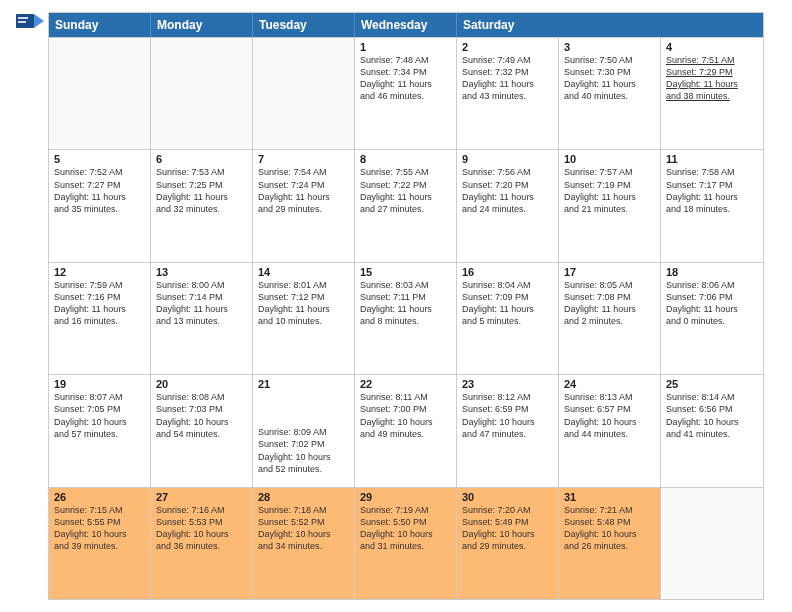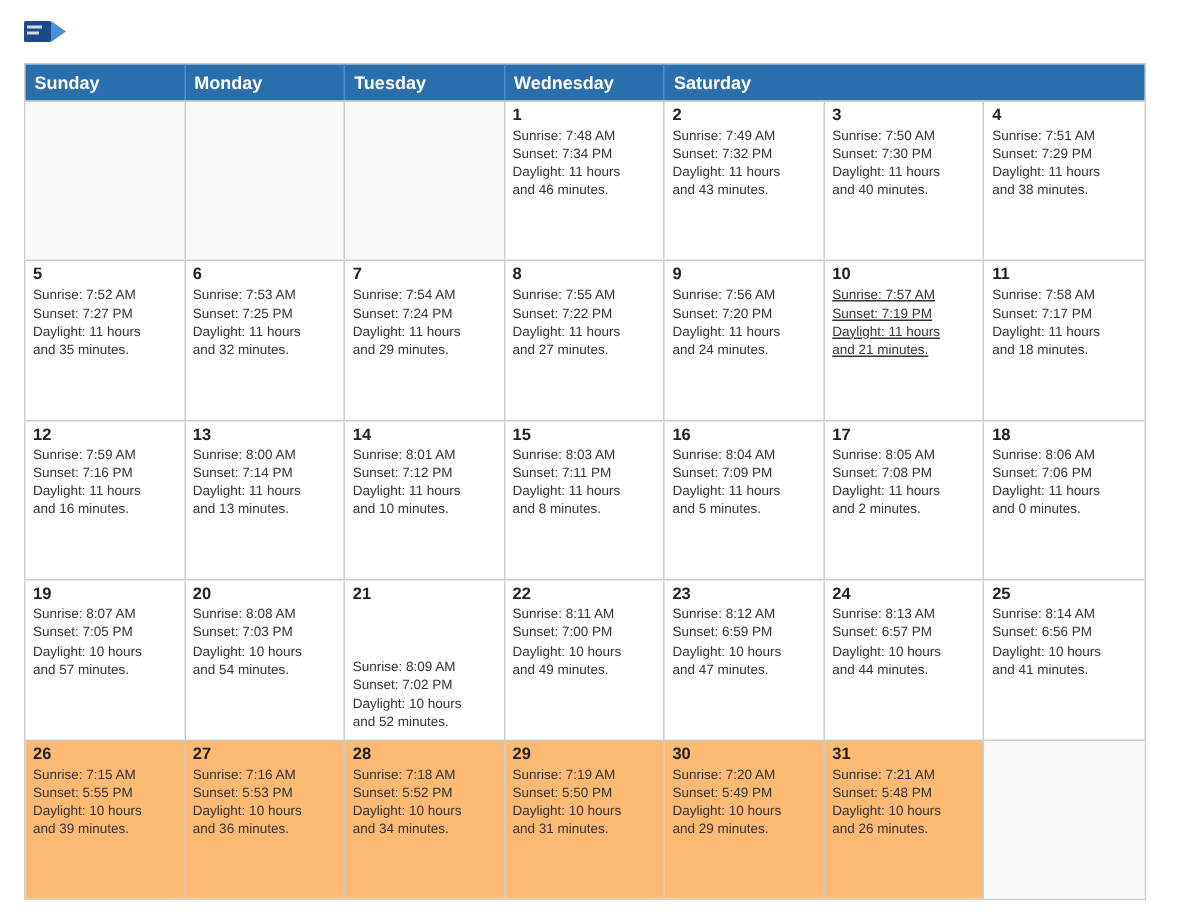--- a/index.html
+++ b/index.html
@@ -8,21 +8,20 @@
       background: #fff;
       width: 792px;
       height: 612px;
       overflow: hidden;
     }
     .page {
       width: 780px;
       height: 612px;
       padding: 12px 16px;
       display: flex;
-      flex-direction: column;
     }
     .header {
       display: flex;
       justify-content: space-between;
       align-items: flex-start;
       margin-bottom: 8px;
     }
     .logo {
       display: flex;
       align-items: center;
@@ -158,21 +157,21 @@
           </div>
           <div class="cal-cell">
             <div class="day-num">3</div>
             <div class="day-info" style="white-space: pre-line;">Sunrise: 7:50 AM
 Sunset: 7:30 PM
 Daylight: 11 hours
 and 40 minutes.</div>
           </div>
           <div class="cal-cell">
             <div class="day-num">4</div>
-            <div class="day-info" style="white-space: pre-line;">Sunrise: 7:51 AM
+            <div class="day-info" style="white-space: pre-line; text-decoration: underline;">Sunrise: 7:51 AM
 Sunset: 7:29 PM
 Daylight: 11 hours
 and 38 minutes.</div>
           </div>
         </div>
         <div class="cal-row">
           <div class="cal-cell">
             <div class="day-num">5</div>
             <div class="day-info" style="white-space: pre-line;">Sunrise: 7:52 AM
 Sunset: 7:27 PM
@@ -202,21 +201,21 @@
           </div>
           <div class="cal-cell">
             <div class="day-num">9</div>
             <div class="day-info" style="white-space: pre-line;">Sunrise: 7:56 AM
 Sunset: 7:20 PM
 Daylight: 11 hours
 and 24 minutes.</div>
           </div>
           <div class="cal-cell">
             <div class="day-num">10</div>
-            <div class="day-info" style="white-space: pre-line; text-decoration: underline;">Sunrise: 7:57 AM
+            <div class="day-info" style="white-space: pre-line;">Sunrise: 7:57 AM
 Sunset: 7:19 PM
 Daylight: 11 hours
 and 21 minutes.</div>
           </div>
           <div class="cal-cell">
             <div class="day-num">11</div>
             <div class="day-info" style="white-space: pre-line;">Sunrise: 7:58 AM
 Sunset: 7:17 PM
 Daylight: 11 hours
 and 18 minutes.</div>

